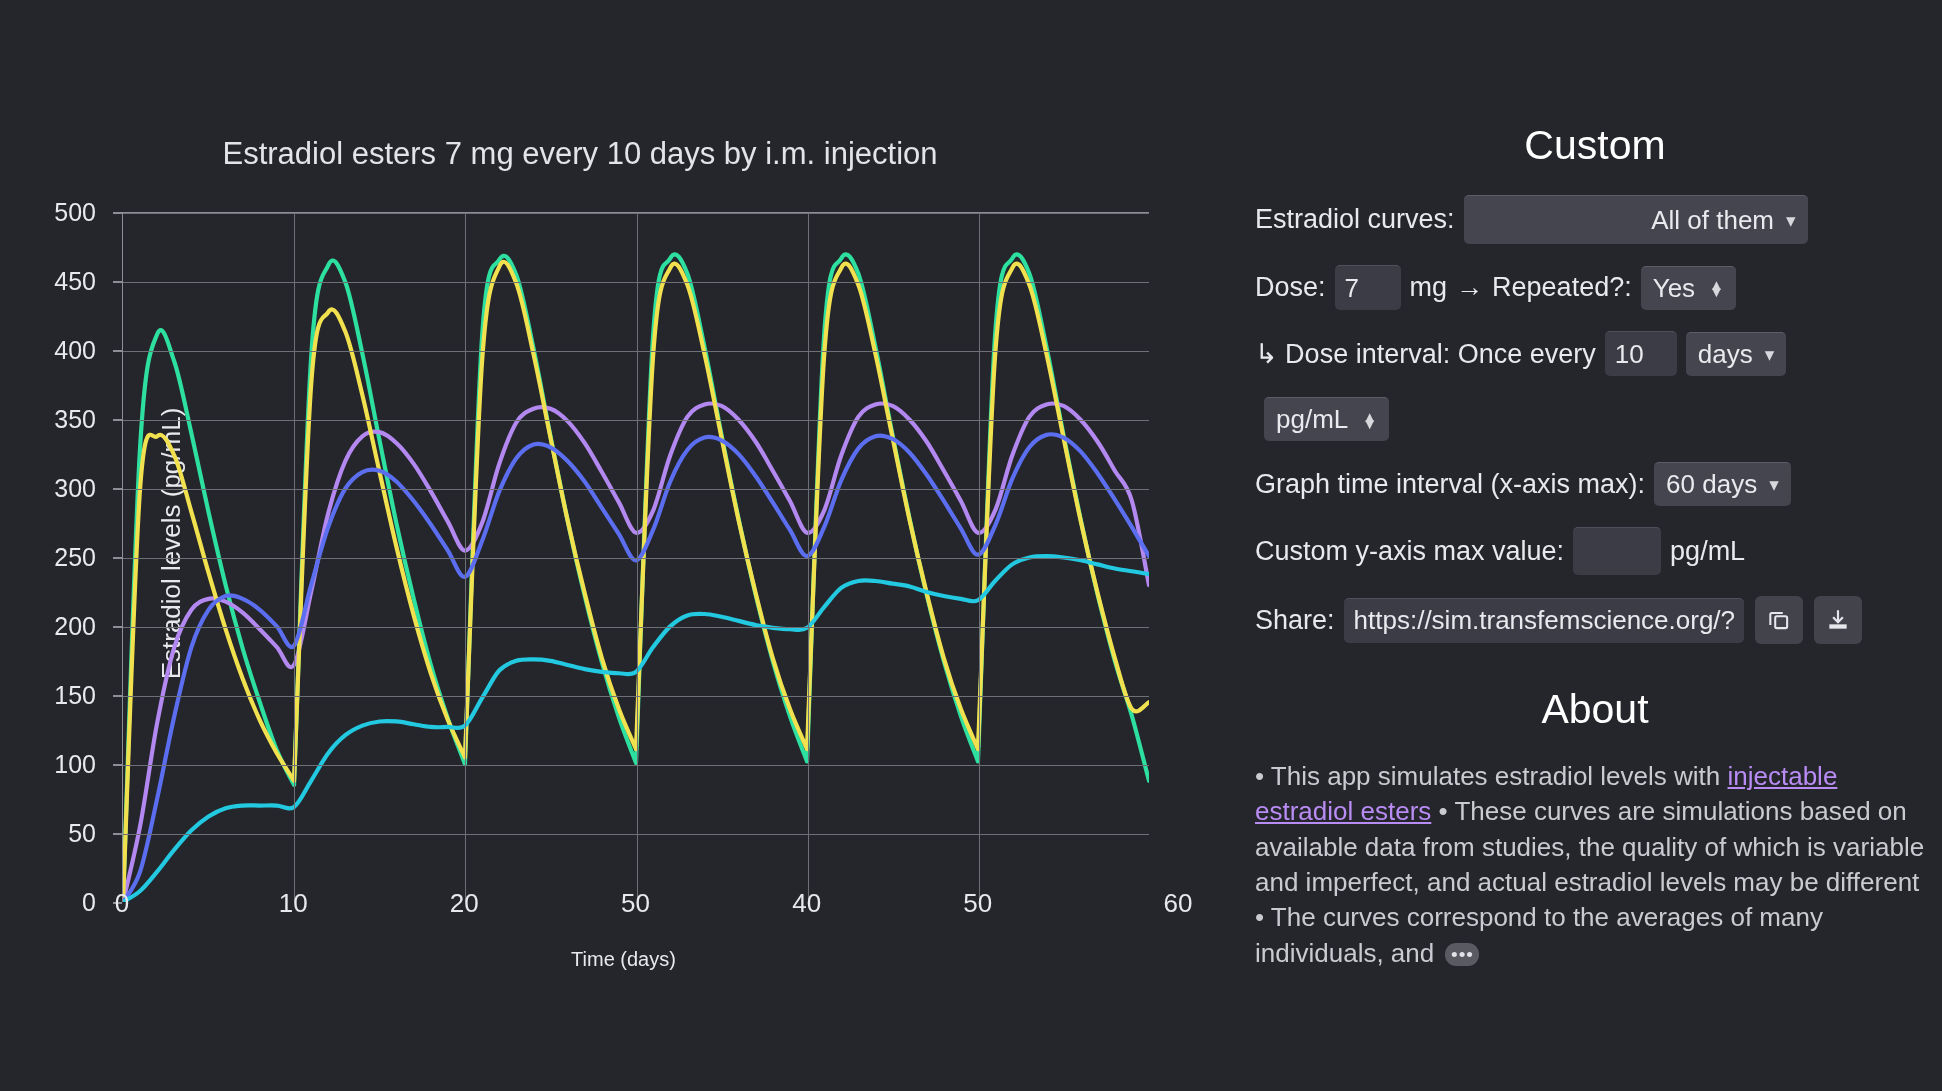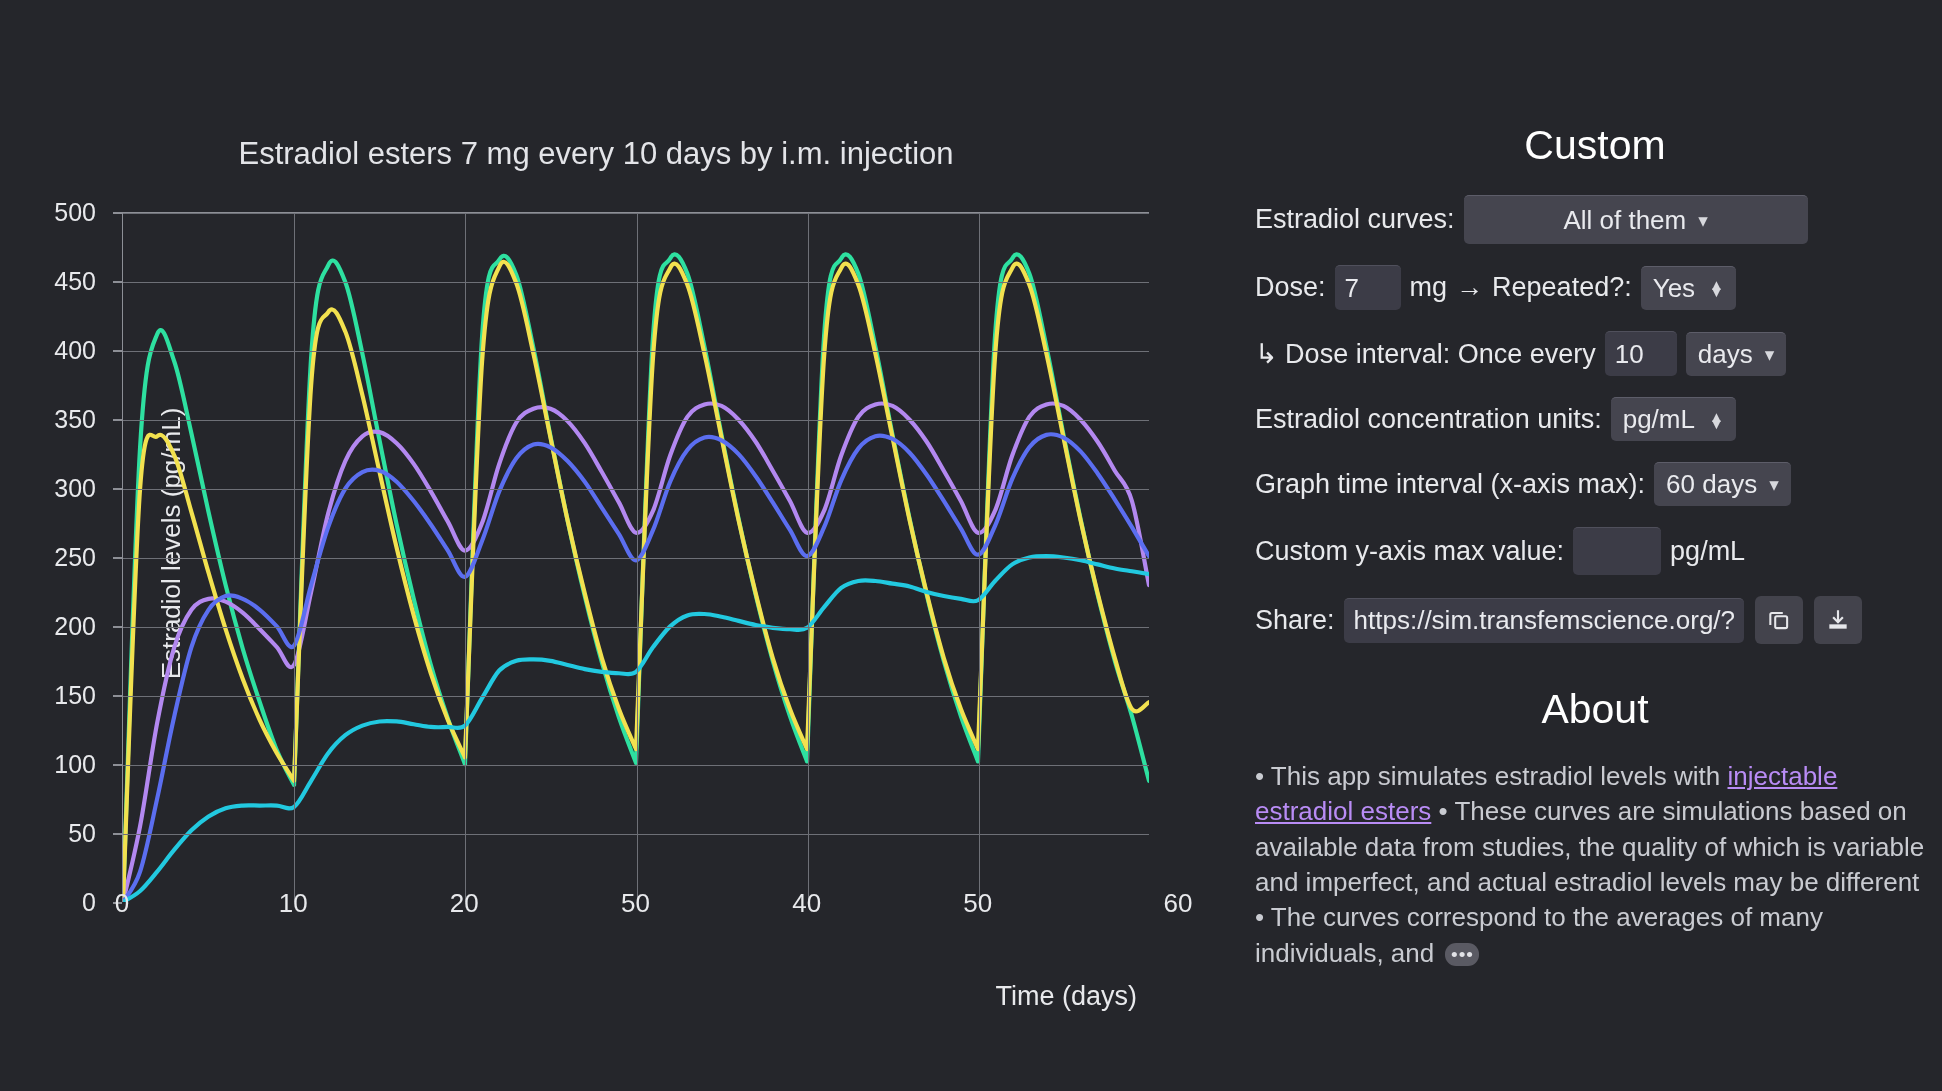--- a/index.html
+++ b/index.html
@@ -15,21 +15,21 @@
   .app-title{
     position:absolute;left:0;top:8px;width:1942px;
     text-align:center;
     font-size:57px;font-weight:400;color:#ffffff;
     letter-spacing:0.2px;
   }
 
   
   .chart-panel{position:absolute;left:0;top:120px;width:1180px;height:970px;}
   .chart-title{
-    position:absolute;left:16px;top:16px;width:1160px;text-align:center;
+    position:absolute;left:0;top:16px;width:1160px;text-align:center;
     font-size:31px;color:#e3e4e8;
   }
 
   .plot-wrap{position:absolute;left:110px;top:68px;width:1030px;height:830px;}
   
   .plot{
     position:absolute;left:12px;top:24px;
     width:1027px;height:690px;
     border-top:1.5px solid #8d8f96;
     border-left:1.5px solid #8d8f96;
@@ -54,22 +54,22 @@
     white-space:nowrap;
   }
   .y-axis-label{
     position:absolute;left:-74px;top:340px;
     font-size:26px;color:#e8e9ec;
     transform:rotate(-90deg);
     transform-origin:center center;
     white-space:nowrap;
   }
   .x-axis-label{
-    position:absolute;left:0;top:793px;width:1027px;text-align:right;
-    font-size:27px;color:#e8e9ec;
+    position:absolute;left:0;top:760px;width:1027px;text-align:center;
+    font-size:20px;color:#e8e9ec;
   }
 
   svg.curves{position:absolute;left:0;top:0;width:100%;height:100%;}
   svg.curves path{fill:none;stroke-width:4.2;stroke-linejoin:round;stroke-linecap:round;}
 
   
   .options-panel{position:absolute;left:1255px;top:122px;width:680px;}
   .panel-heading{
     text-align:center;font-size:41px;color:#ffffff;font-weight:400;
     margin:0 0 26px 0;
@@ -83,21 +83,21 @@
     border:none;border-top:1px solid #5d5d69;
     border-radius:5px;
     font-family:"Liberation Sans", sans-serif;
     font-size:26px;
     padding:6px 12px;
     box-sizing:border-box;
     appearance:none;-webkit-appearance:none;
     display:flex;align-items:center;
     cursor:pointer;
   }
-  .sel-ester{width:344px;height:49px;justify-content:center;}
+  .sel-ester{width:344px;height:49px;justify-content:flex-end;}
   .sel-small{height:44px;}
   .chev{font-size:19px;color:#d7d8dd;margin-left:12px;line-height:1;}
   .stepper{display:inline-flex;flex-direction:column;line-height:7px;font-size:15px;color:#d7d8dd;margin-left:14px;}
 
   input.ui-input{
     background:#3c3c47;color:#e9eaee;
     border:none;border-top:1px solid #50505c;
     border-radius:5px;
     font-family:"Liberation Sans", sans-serif;
     font-size:26px;
@@ -239,21 +239,20 @@
       <span class="spacer6"></span>
       <input class="ui-input in-interval" type="text" value="10" style="">
       <span class="spacer6"></span>
       <div class="ui-selectbox sel-small">
         <span>days</span>
         <span class="chev">▾</span>
       </div>
     </div>
 
     <div class="opt-row">
-      <span class="opt-label">Estradiol concentration units:</span>
       <span class="spacer6"></span>
       <div class="ui-selectbox sel-small">
         <span>pg/mL</span>
         <span class="stepper">
             <span>▲</span>
             <span>▼</span>
           </span>
       </div>
     </div>
 

